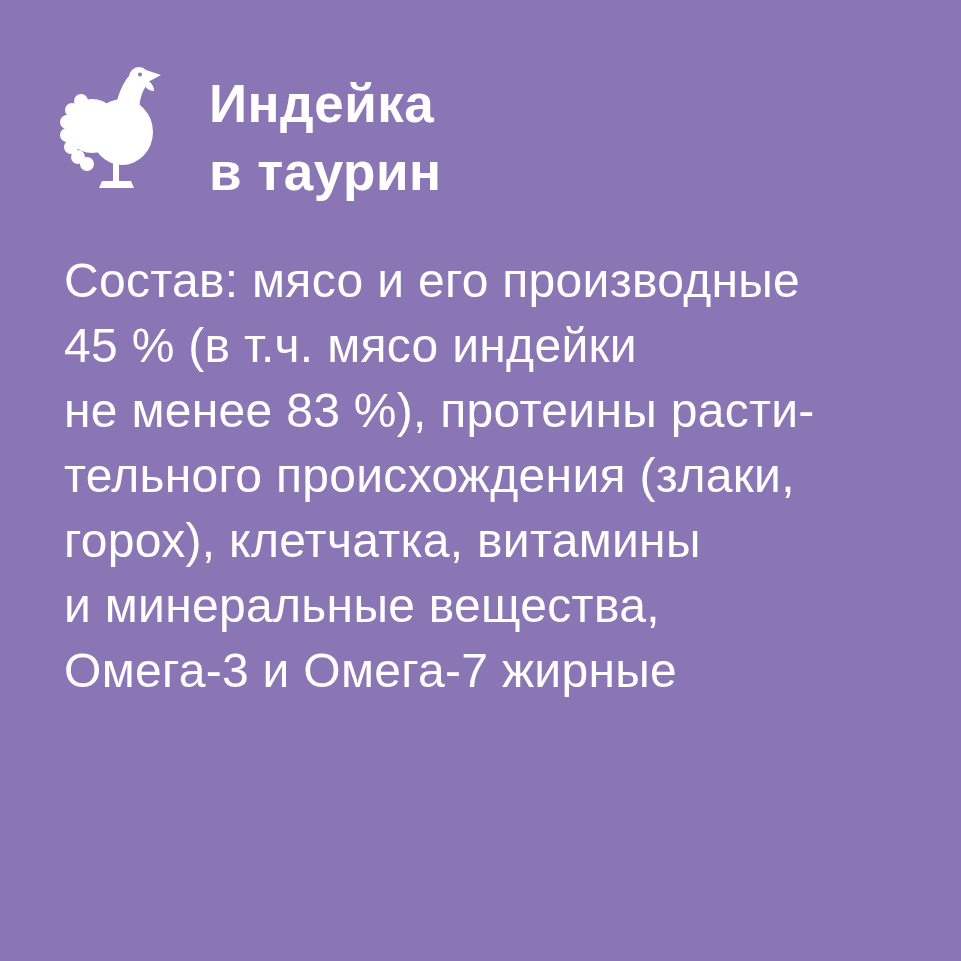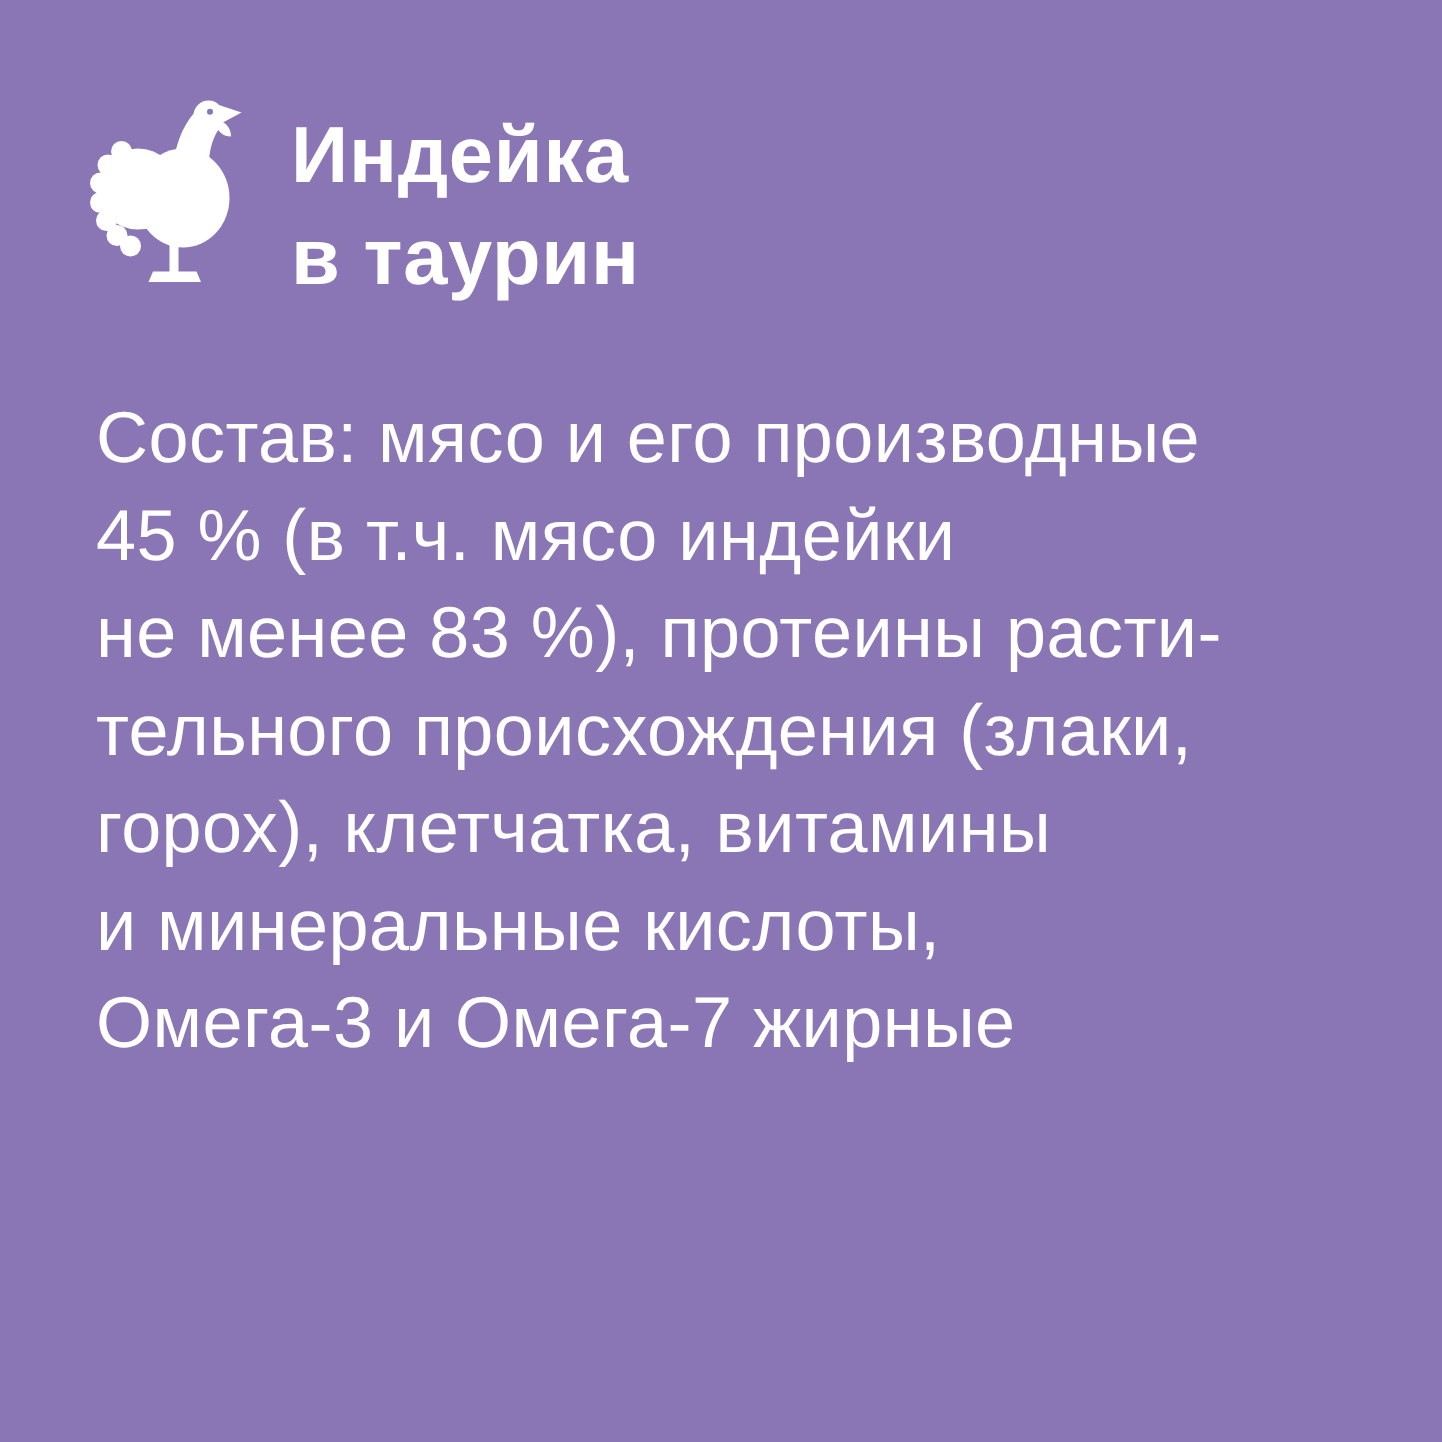--- a/index.html
+++ b/index.html
@@ -25,32 +25,32 @@
     top: 64px;
     display: flex;
     align-items: flex-start;
   }
   .icon-wrap svg {
     width: 104px;
     height: 126px;
     display: block;
   }
   .title {
-    margin-left: 30px;
+    margin-left: 45px;
     padding-top: 6px;
     color: var(--fg);
     font-size: 53px;
     line-height: 68px;
     font-weight: 700;
     letter-spacing: 0.5px;
   }
   .composition {
     position: absolute;
     left: 64px;
-    top: 260px;
+    top: 248px;
     color: var(--fg);
     font-size: 48px;
     line-height: 65px;
     font-weight: 400;
     letter-spacing: 0.3px;
     white-space: nowrap;
   }
 </style>
 </head>
 <body>
@@ -96,17 +96,17 @@
       <span>в таурин</span>
     </h1>
   </div>
 
   <div class="composition">
     <div>Состав: мясо и его производные</div>
     <div>45 % (в т.ч. мясо индейки</div>
     <div>не менее 83 %), протеины расти-</div>
     <div>тельного происхождения (злаки,</div>
     <div>горох), клетчатка, витамины</div>
-    <div>и минеральные кислоты,</div>
+    <div>и минеральные вещества,</div>
     <div>Омега-3 и Омега-7 жирные</div>
   </div>
 
 </div>
 
 </body></html>

